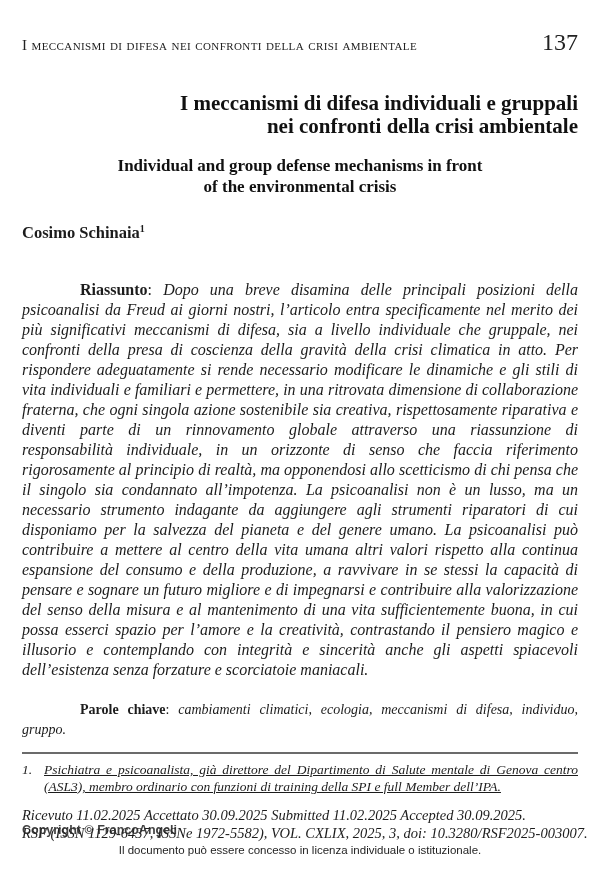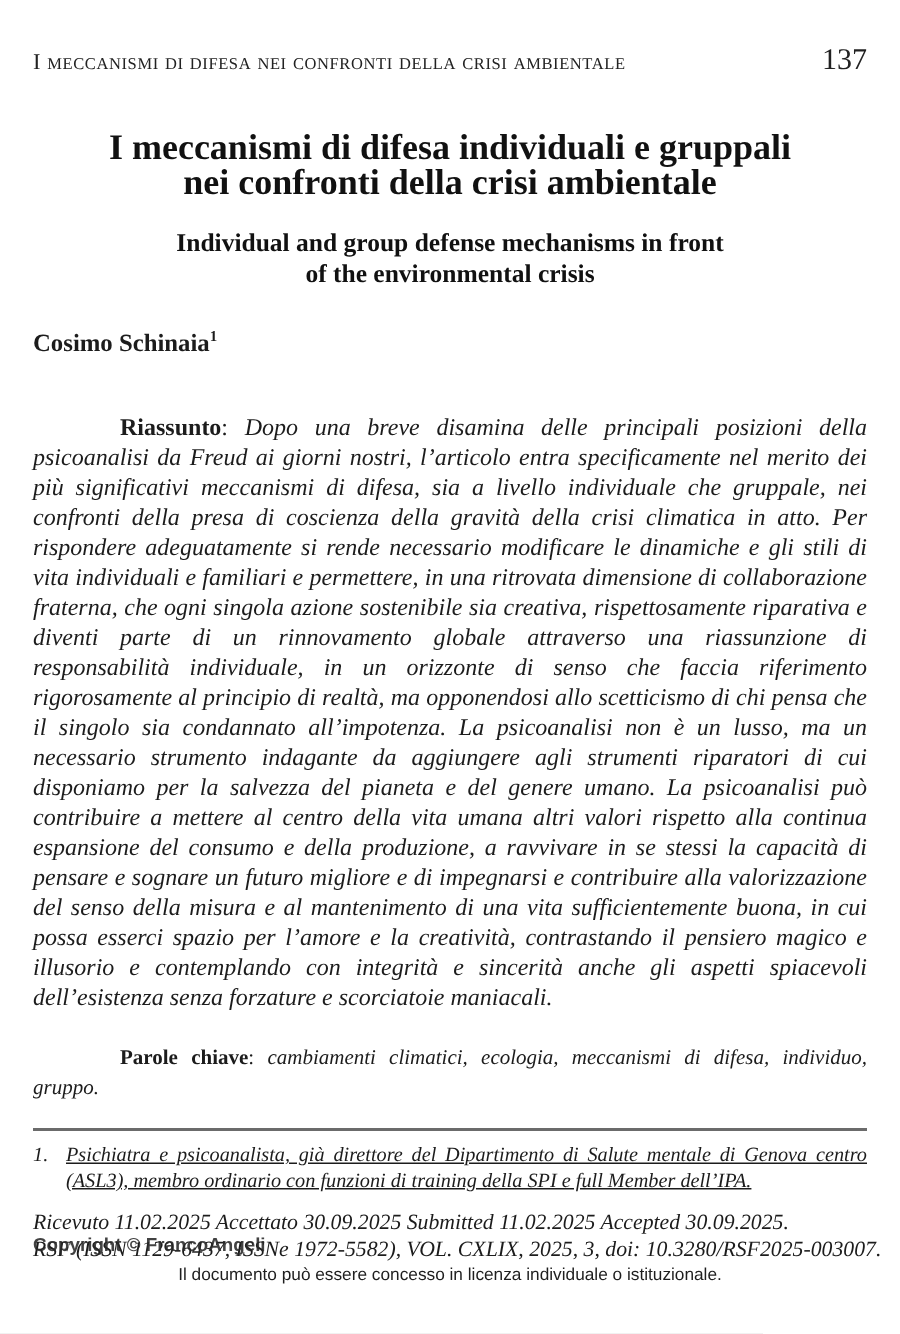--- a/index.html
+++ b/index.html
@@ -22,30 +22,30 @@
     justify-content: space-between;
     align-items: baseline;
   }
   .running-head {
     font-variant: small-caps;
     font-size: 15px;
     letter-spacing: 0.4px;
     color: #222;
   }
   .page-number {
-    font-size: 20px;
+    font-size: 24px;
     color: #222;
   }
 
   
   .article-title {
     margin-top: 36px;
-    text-align: center;
+    text-align: right;
     font-weight: bold;
-    font-size: 24px;
+    font-size: 21px;
     line-height: 23px;
     color: #111;
   }
   .article-subtitle {
     margin-top: 17px;
     text-align: center;
     font-weight: bold;
     font-size: 17px;
     line-height: 21px;
     color: #111;

